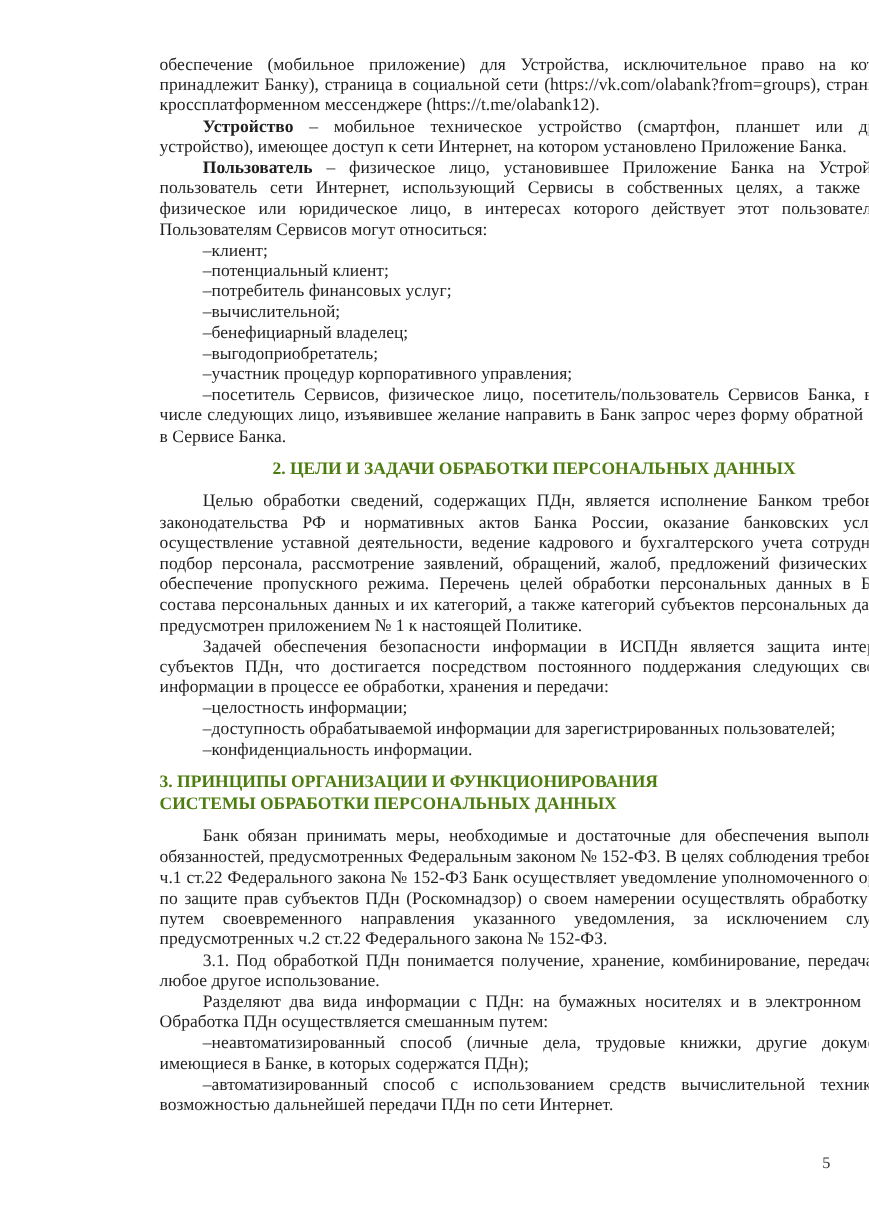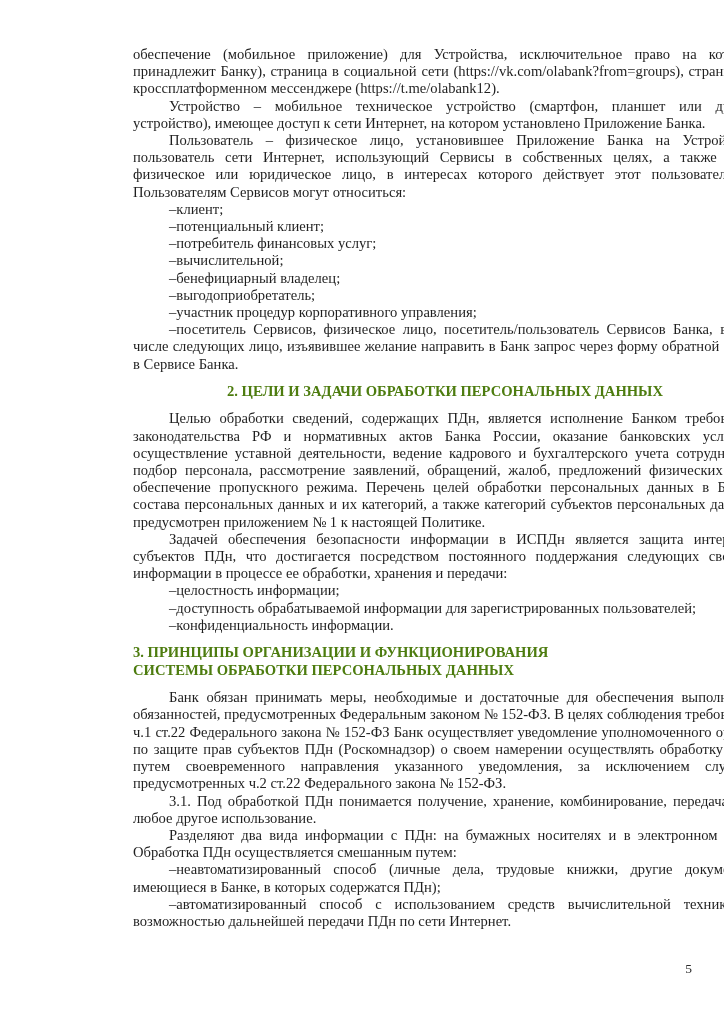--- a/index.html
+++ b/index.html
@@ -20,21 +20,21 @@
     top: 46px;
     width: 624px;
     margin-left: 45px;
   }
   p.para {
     margin: 0;
     text-align: justify;
     text-justify: inter-word;
   }
   p.indent { text-indent: 36px; }
-  .term { font-weight: normal; }
+  .term { font-weight: bold; }
   .heading {
     margin: 10px 0 10px 0;
     font-weight: bold;
     text-align: center;
     font-size: 14.6px;
     line-height: 17.6px;
     color: #4d7c0f;
   }
   .heading div { text-align: left; }
   .page-number {

